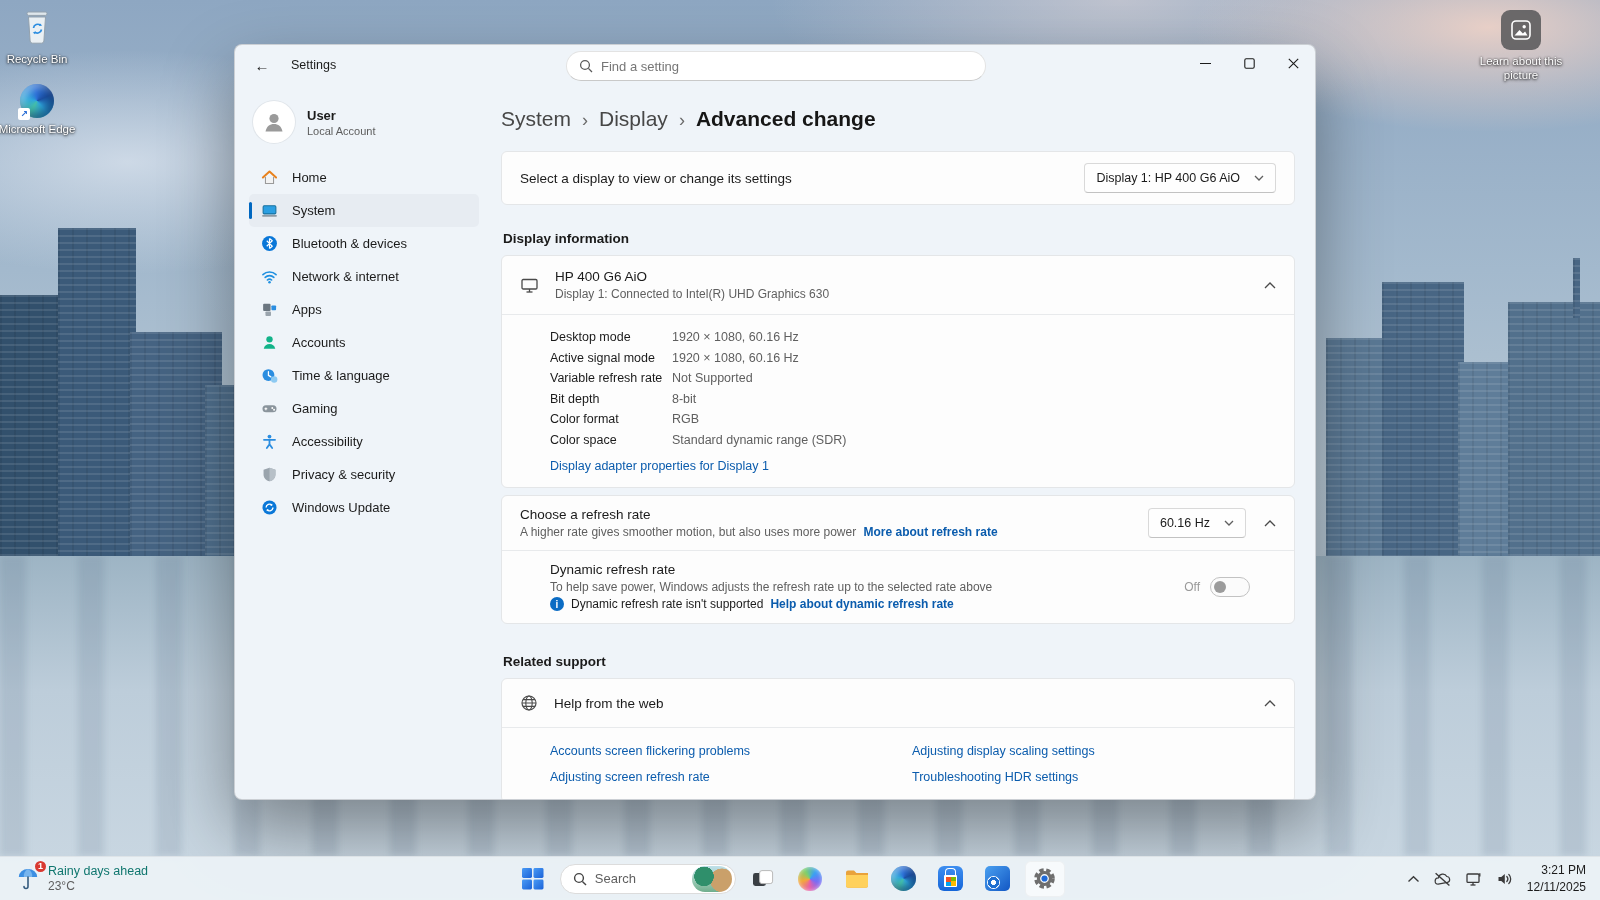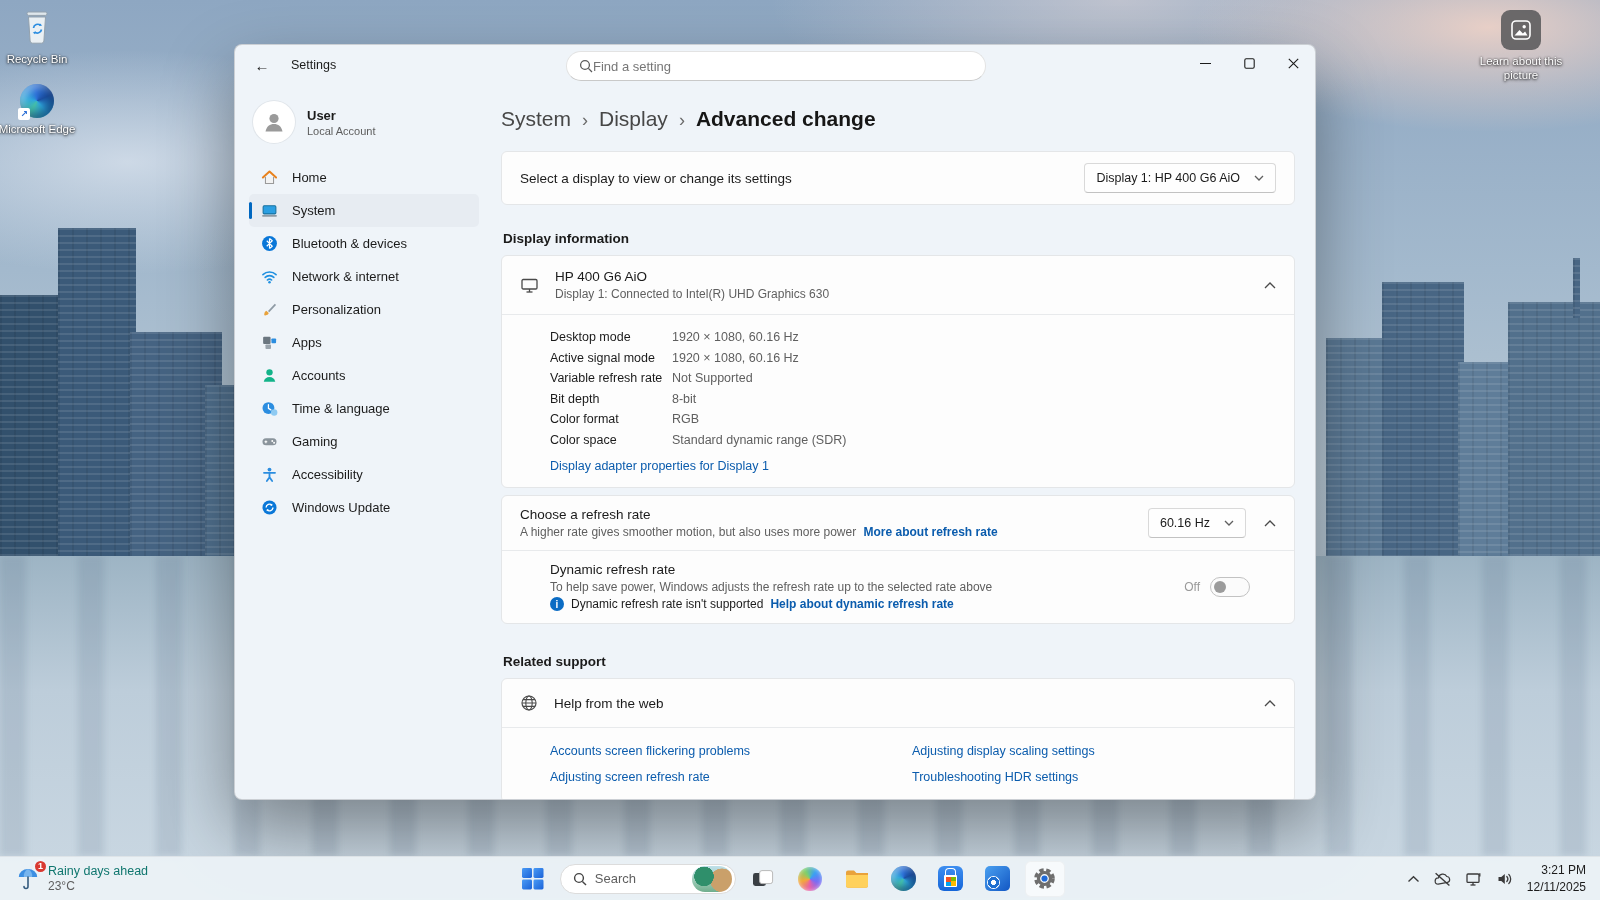--- a/index.html
+++ b/index.html
@@ -40,21 +40,21 @@
   
   .win { position:absolute; left:234px; top:44px; width:1082px; height:756px;
     background:#eff4f9; border-radius:8px; border:1px solid rgba(0,0,0,.15);
     box-shadow:0 30px 70px rgba(0,0,0,.38); overflow:hidden; }
   .titlebar { position:relative; height:40px; }
   .back-btn { position:absolute; left:12px; top:7px; width:30px; height:26px; border-radius:5px;
     display:flex; align-items:center; justify-content:center; font-size:15px; color:#1b1b1b; }
   .app-title { position:absolute; left:56px; top:13px; font-size:12.5px; color:#1b1b1b; }
   .find-box { position:absolute; left:331px; top:6px; width:420px; height:30px; background:#fff;
     border:1px solid #e3e3e3; border-bottom-color:#c9c9c9; border-radius:15px;
-    display:flex; align-items:center; padding:0 12px; gap:0; }
+    display:flex; align-items:center; padding:0 12px; gap:8px; }
   .find-box input { border:none; outline:none; flex:1; font-size:13px; color:#1b1b1b;
     font-family:inherit; background:transparent; }
   .find-box input::placeholder { color:#767676; }
   .win-controls { position:absolute; right:0; top:0; display:flex; }
   .wc { width:44px; height:36px; display:flex; align-items:center; justify-content:center; }
 
   
   .sidebar { position:absolute; left:0; top:40px; bottom:0; width:250px; padding:8px 6px 0 14px; }
   .userblock { display:flex; align-items:center; gap:12px; padding:8px 4px 18px 4px; }
   .avatar { width:42px; height:42px; border-radius:50%; background:#fff; display:flex;
@@ -277,29 +277,20 @@
           <svg viewBox="0 0 16 16">
             <path d="M1.8 6.2a9 9 0 0 1 12.4 0M3.9 8.8a6 6 0 0 1 8.2 0M6 11.3a3 3 0 0 1 4 0" fill="none" stroke="#1e8fe0" stroke-width="1.5" stroke-linecap="round"></path>
             <circle cx="8" cy="13.4" r="1.2" fill="#1e8fe0"></circle>
           </svg>
         </span>
       <span>Network &amp; internet</span>
     </div>
     <div class="navitem">
       <span class="nicon">
           <svg viewBox="0 0 16 16">
-            <path d="M6.6 9.4 13 2.6l1.2 1.2-6.4 6.8z" fill="#8e9aa5"></path>
-            <path d="M3 13.4c2.2.5 3.8-.4 4.3-2L5 9.2c-1.5.6-2 2.2-2 4.2z" fill="#e8a23c"></path>
-          </svg>
-        </span>
-      <span>Personalization</span>
-    </div>
-    <div class="navitem">
-      <span class="nicon">
-          <svg viewBox="0 0 16 16">
             <rect x="2" y="2.5" width="7" height="7" rx="1" fill="#6b7680"></rect>
             <rect x="9.8" y="4.2" width="4.4" height="4.4" rx="0.8" fill="#2b8de0"></rect>
             <rect x="4.2" y="9.8" width="5.2" height="4.2" rx="0.8" fill="#9aa4ad"></rect>
           </svg>
         </span>
       <span>Apps</span>
     </div>
     <div class="navitem">
       <span class="nicon">
           <svg viewBox="0 0 16 16">
@@ -331,20 +322,29 @@
       <span>Gaming</span>
     </div>
     <div class="navitem">
       <span class="nicon">
           <svg viewBox="0 0 16 16">
             <circle cx="8" cy="3.4" r="1.8" fill="#2b8de0"></circle>
             <path d="M2.8 6.4h10.4M8 6.4v4.2l-2.5 3.6M8 10.6l2.5 3.6" fill="none" stroke="#2b8de0" stroke-width="1.7" stroke-linecap="round" stroke-linejoin="round"></path>
           </svg>
         </span>
       <span>Accessibility</span>
+    </div>
+    <div class="navitem">
+      <span class="nicon">
+          <svg viewBox="0 0 16 16">
+            <path d="M8 1.6 13.6 3.5v4.4c0 3.3-2.4 5.6-5.6 6.5-3.2-.9-5.6-3.2-5.6-6.5V3.5z" fill="#9aa4ad"></path>
+            <path d="M8 1.6 13.6 3.5v4.4c0 3.3-2.4 5.6-5.6 6.5z" fill="#b7c0c8"></path>
+          </svg>
+        </span>
+      <span>Privacy &amp; security</span>
     </div>
     <div class="navitem">
       <span class="nicon">
           <svg viewBox="0 0 16 16">
             <circle cx="8" cy="8" r="6.6" fill="#0a77d8"></circle>
             <path d="M4.8 8a3.2 3.2 0 0 1 5.5-2.2M11.2 8a3.2 3.2 0 0 1-5.5 2.2" fill="none" stroke="#fff" stroke-width="1.3"></path>
             <path d="M10.6 4.4v2h-2z" fill="#fff"></path>
             <path d="M5.4 11.6v-2h2z" fill="#fff"></path>
           </svg>
         </span>

